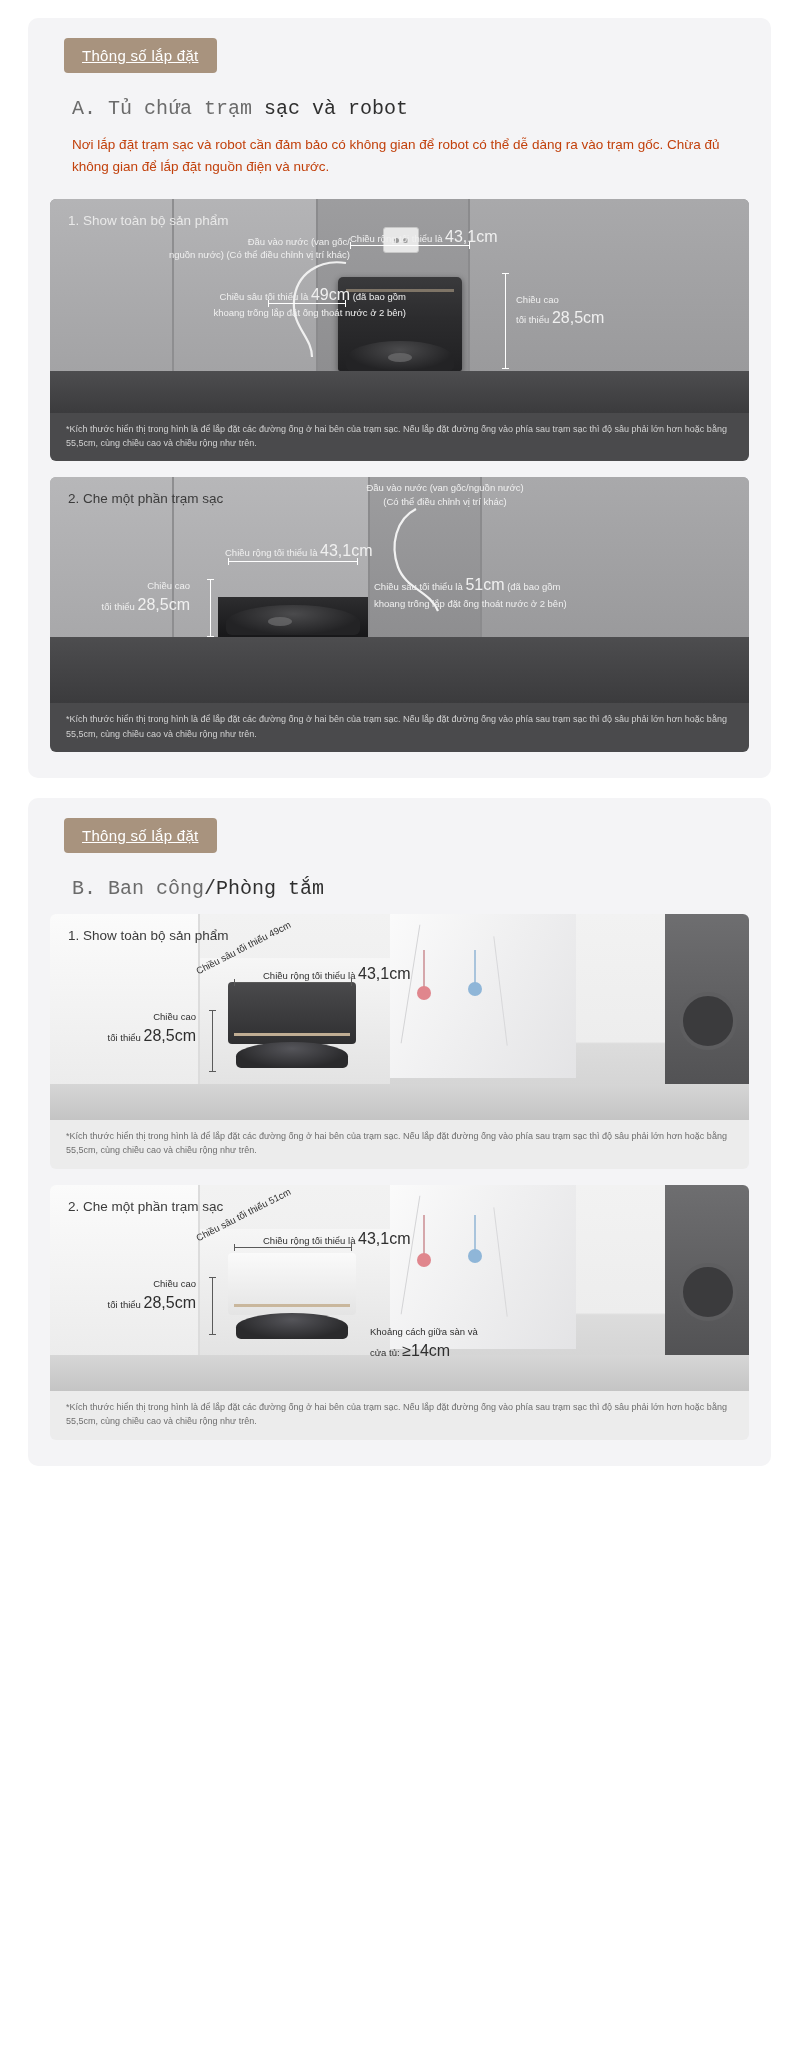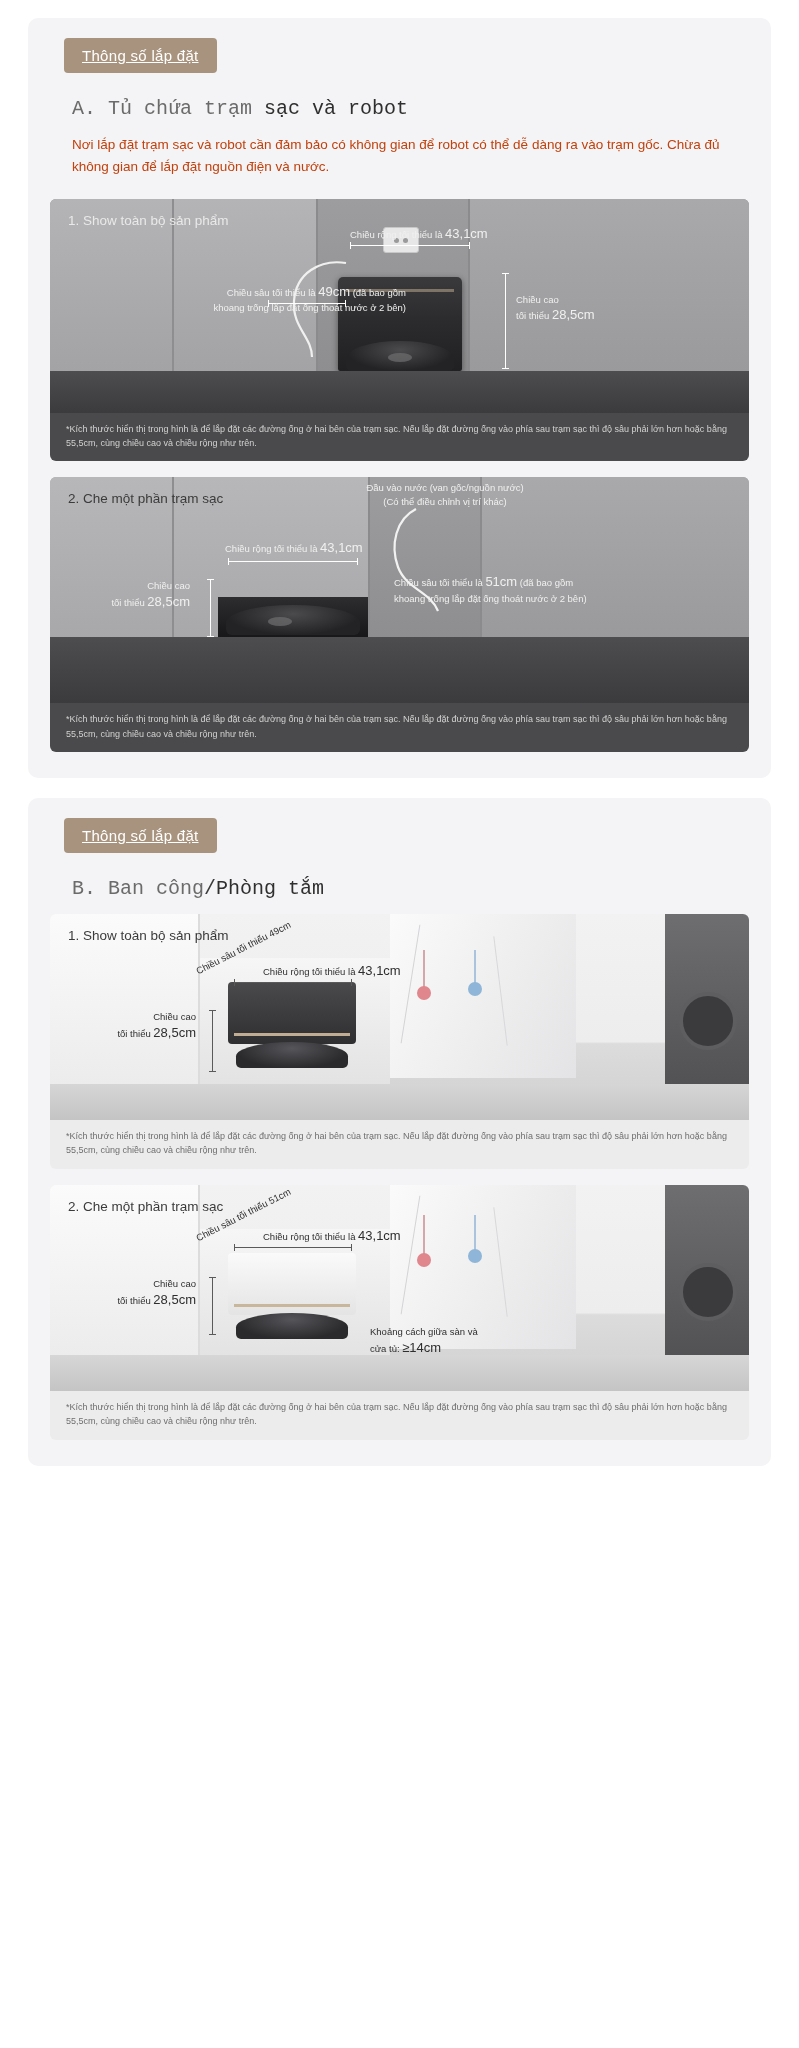--- a/index.html
+++ b/index.html
@@ -201,21 +201,21 @@
   
   .ann {
     position: absolute;
     font-size: 9.5px;
     line-height: 1.45;
     color: #2e2e2e;
     white-space: nowrap;
     z-index: 8;
   }
   .ann.light { color: #f0f0f0; }
-  .ann .big { font-size: 13px; text-align: center; }
+  .ann .big { font-size: 16px; text-align: center; }
   .ann.c { text-align: center; }
   .ann.r { text-align: right; }
 
   .dimline {
     position:absolute; z-index:7;
   }
   .dimline.h { height:1px; background:#ffffff; }
   .dimline.h.dark { background:#5a5a5a; }
   .dimline.v { width:1px; background:#ffffff; }
   .dimline.v.dark { background:#5a5a5a; }
@@ -270,20 +270,24 @@
           <div class="floor"></div>
 
           <svg class="hose" style="left:200px; top:58px;" width="110" height="110" viewBox="0 0 110 110">
             <path d="M96 6 C70 2, 46 16, 44 44 C42 70, 62 80, 62 100" fill="none" stroke="#f0f0f0" stroke-width="2.2"></path>
           </svg>
 
           <div class="dimline h" style="left:300px; top:46px; width:120px;"></div>
           <div class="dimline v" style="left:455px; top:74px; height:96px;"></div>
           <div class="dimline h" style="left:218px; top:104px; width:78px;"></div>
 
+          <div class="ann light r" style="left:60px; top:36px; width:240px;">
+            <span>Đầu vào nước (van gốc/</span><br>
+            <span>nguồn nước) (Có thể điều chỉnh vị trí khác)</span>
+          </div>
 
           <div class="ann light" style="left:300px; top:26px;">
             <span>Chiều rộng tối thiểu là </span><span class="big">43,1cm</span>
           </div>
 
           <div class="ann light r" style="left:96px; top:84px; width:260px;">
             <span>Chiều sâu tối thiểu là </span><span class="big">49cm</span><span> (đã bao gồm</span><br>
             <span>khoang trống lắp đặt ống thoát nước ở 2 bên)</span>
           </div>
 
@@ -316,21 +320,21 @@
 
           <div class="ann light c" style="left:270px; top:4px; width:250px;">
             <span>Đầu vào nước (van gốc/nguồn nước)</span><br>
             <span>(Có thể điều chỉnh vị trí khác)</span>
           </div>
 
           <div class="ann light" style="left:175px; top:62px;">
             <span>Chiều rộng tối thiểu là </span><span class="big">43,1cm</span>
           </div>
 
-          <div class="ann light" style="left:344px; top:96px;">
+          <div class="ann light" style="left:324px; top:96px;">
             <span>Chiều sâu tối thiểu là </span><span class="big">51cm</span><span> (đã bao gồm</span><br>
             <span>khoang trống lắp đặt ống thoát nước ở 2 bên)</span>
           </div>
 
           <div class="ann light r" style="left:20px; top:102px; width:120px;">
             <span>Chiều cao</span><br>
             <span>tối thiểu </span><span class="big">28,5cm</span>
           </div>
         </div>
         <div class="card-title">2. Che một phần trạm sạc</div>

